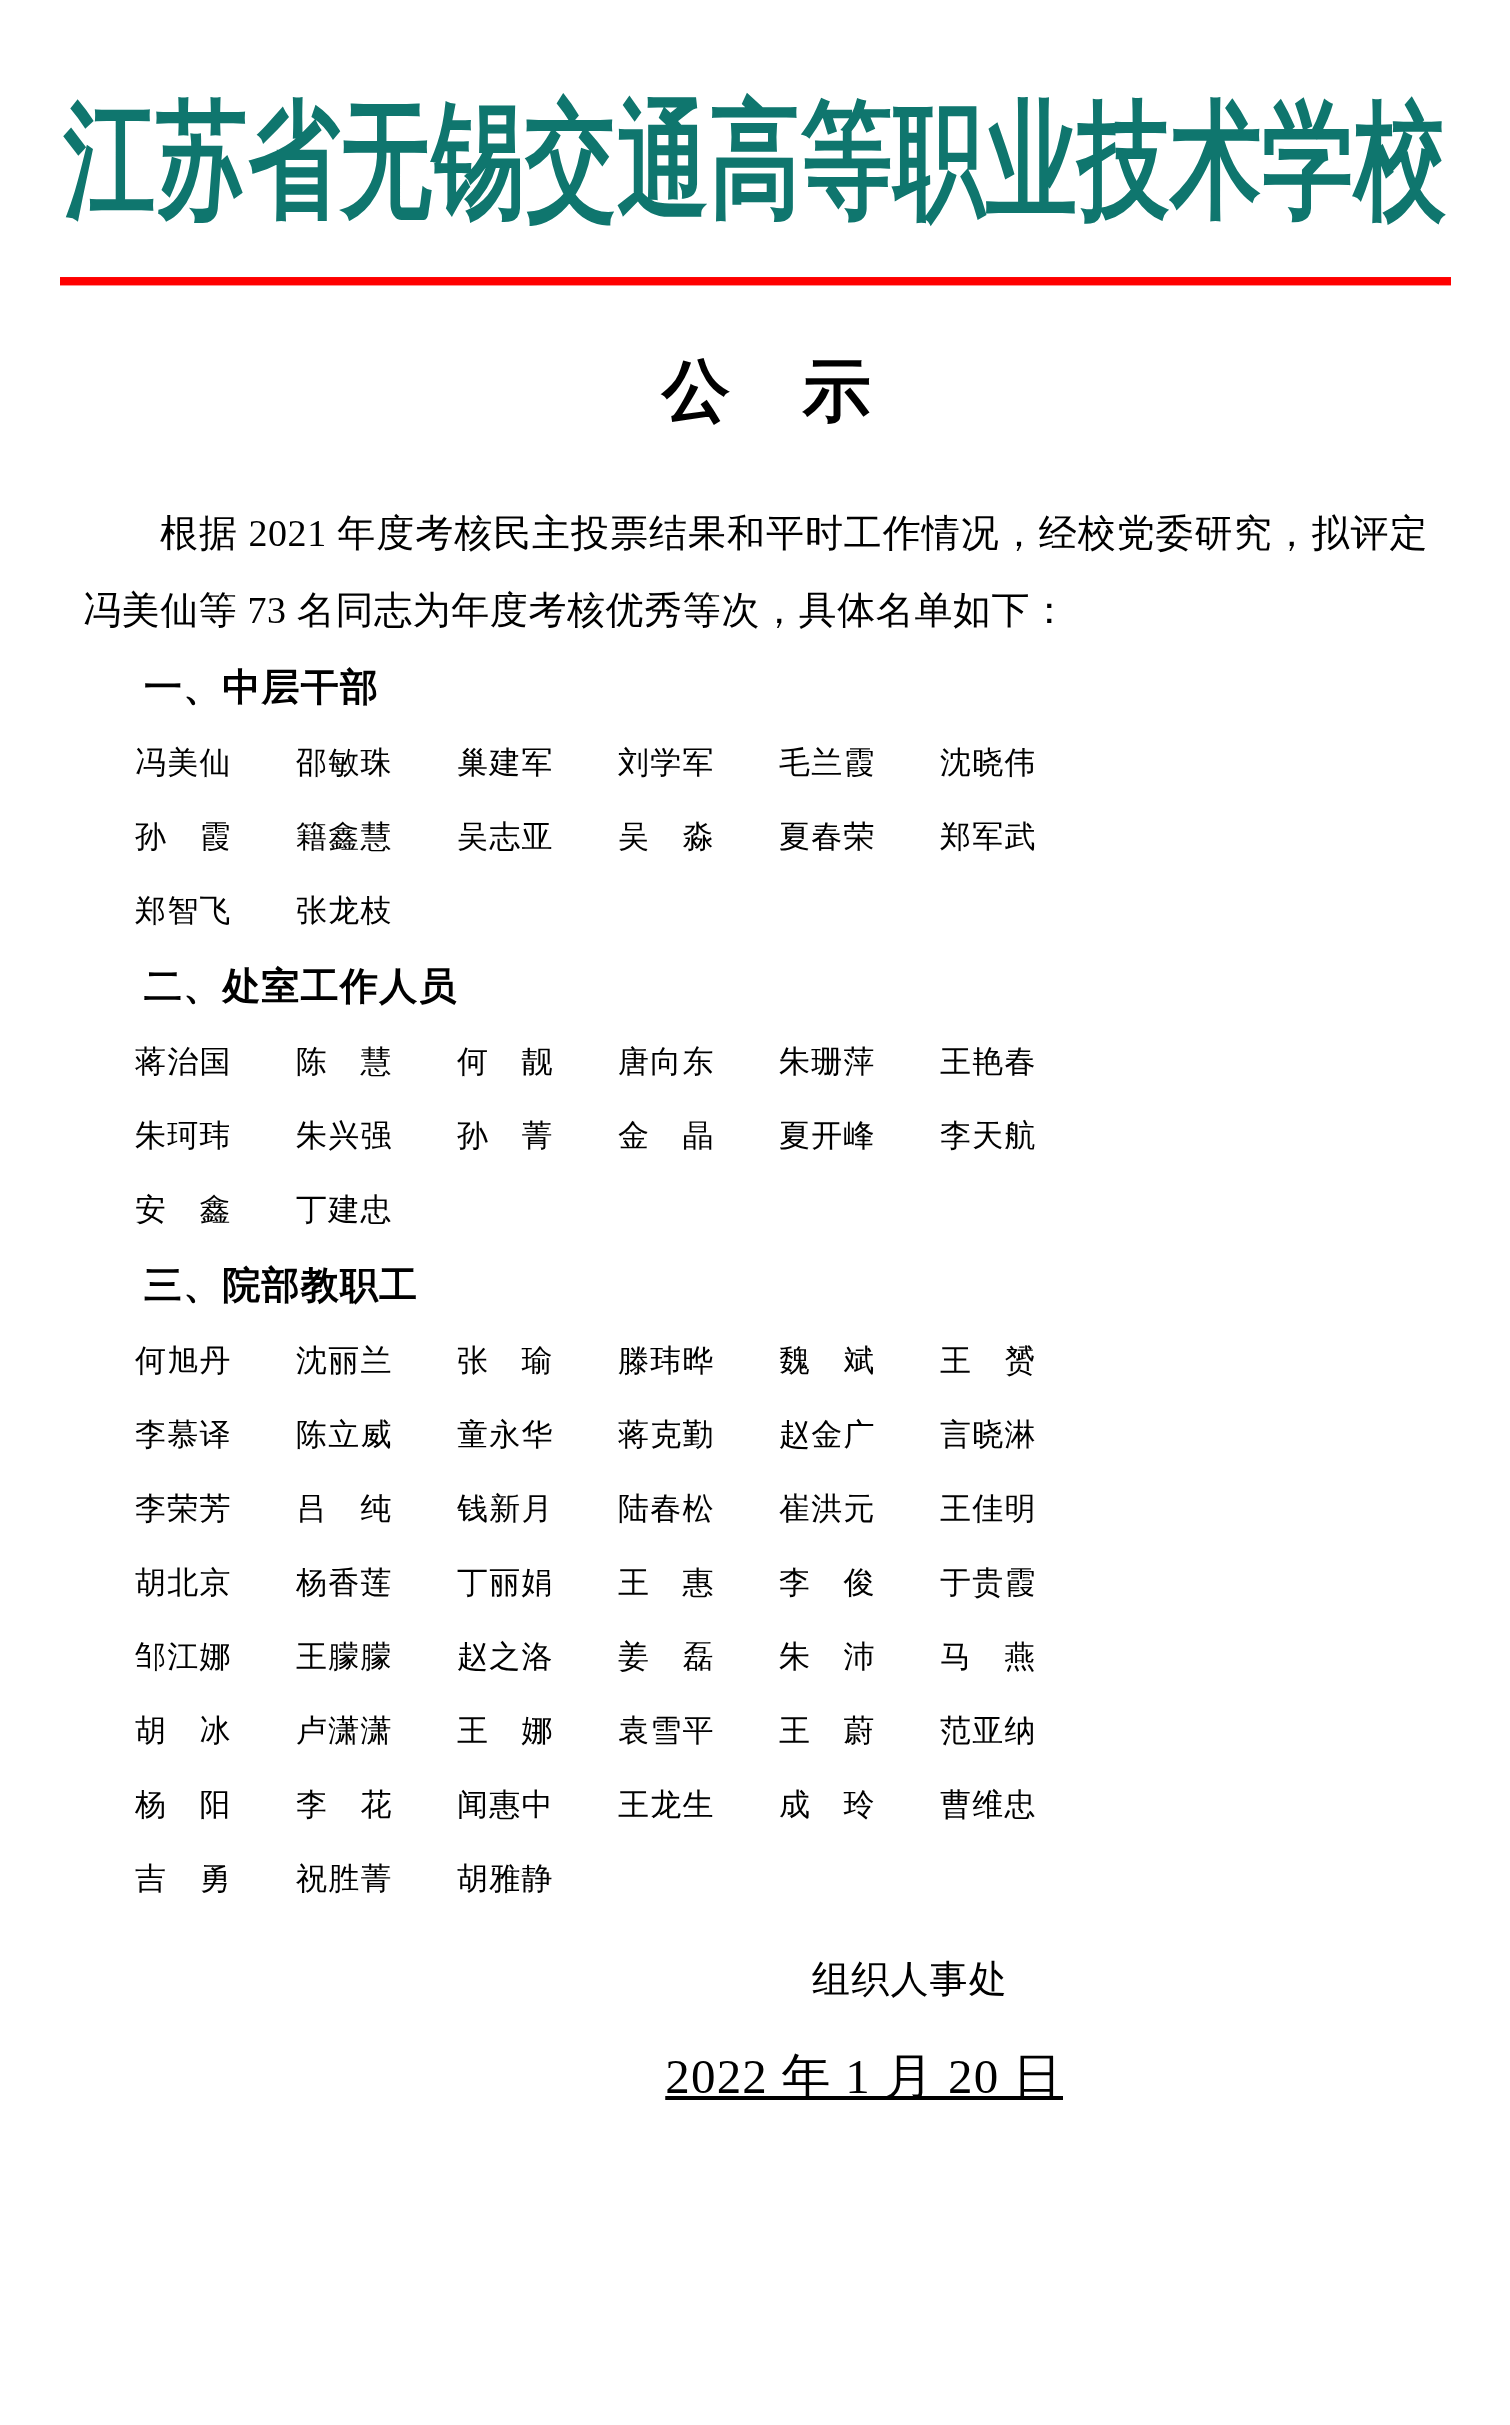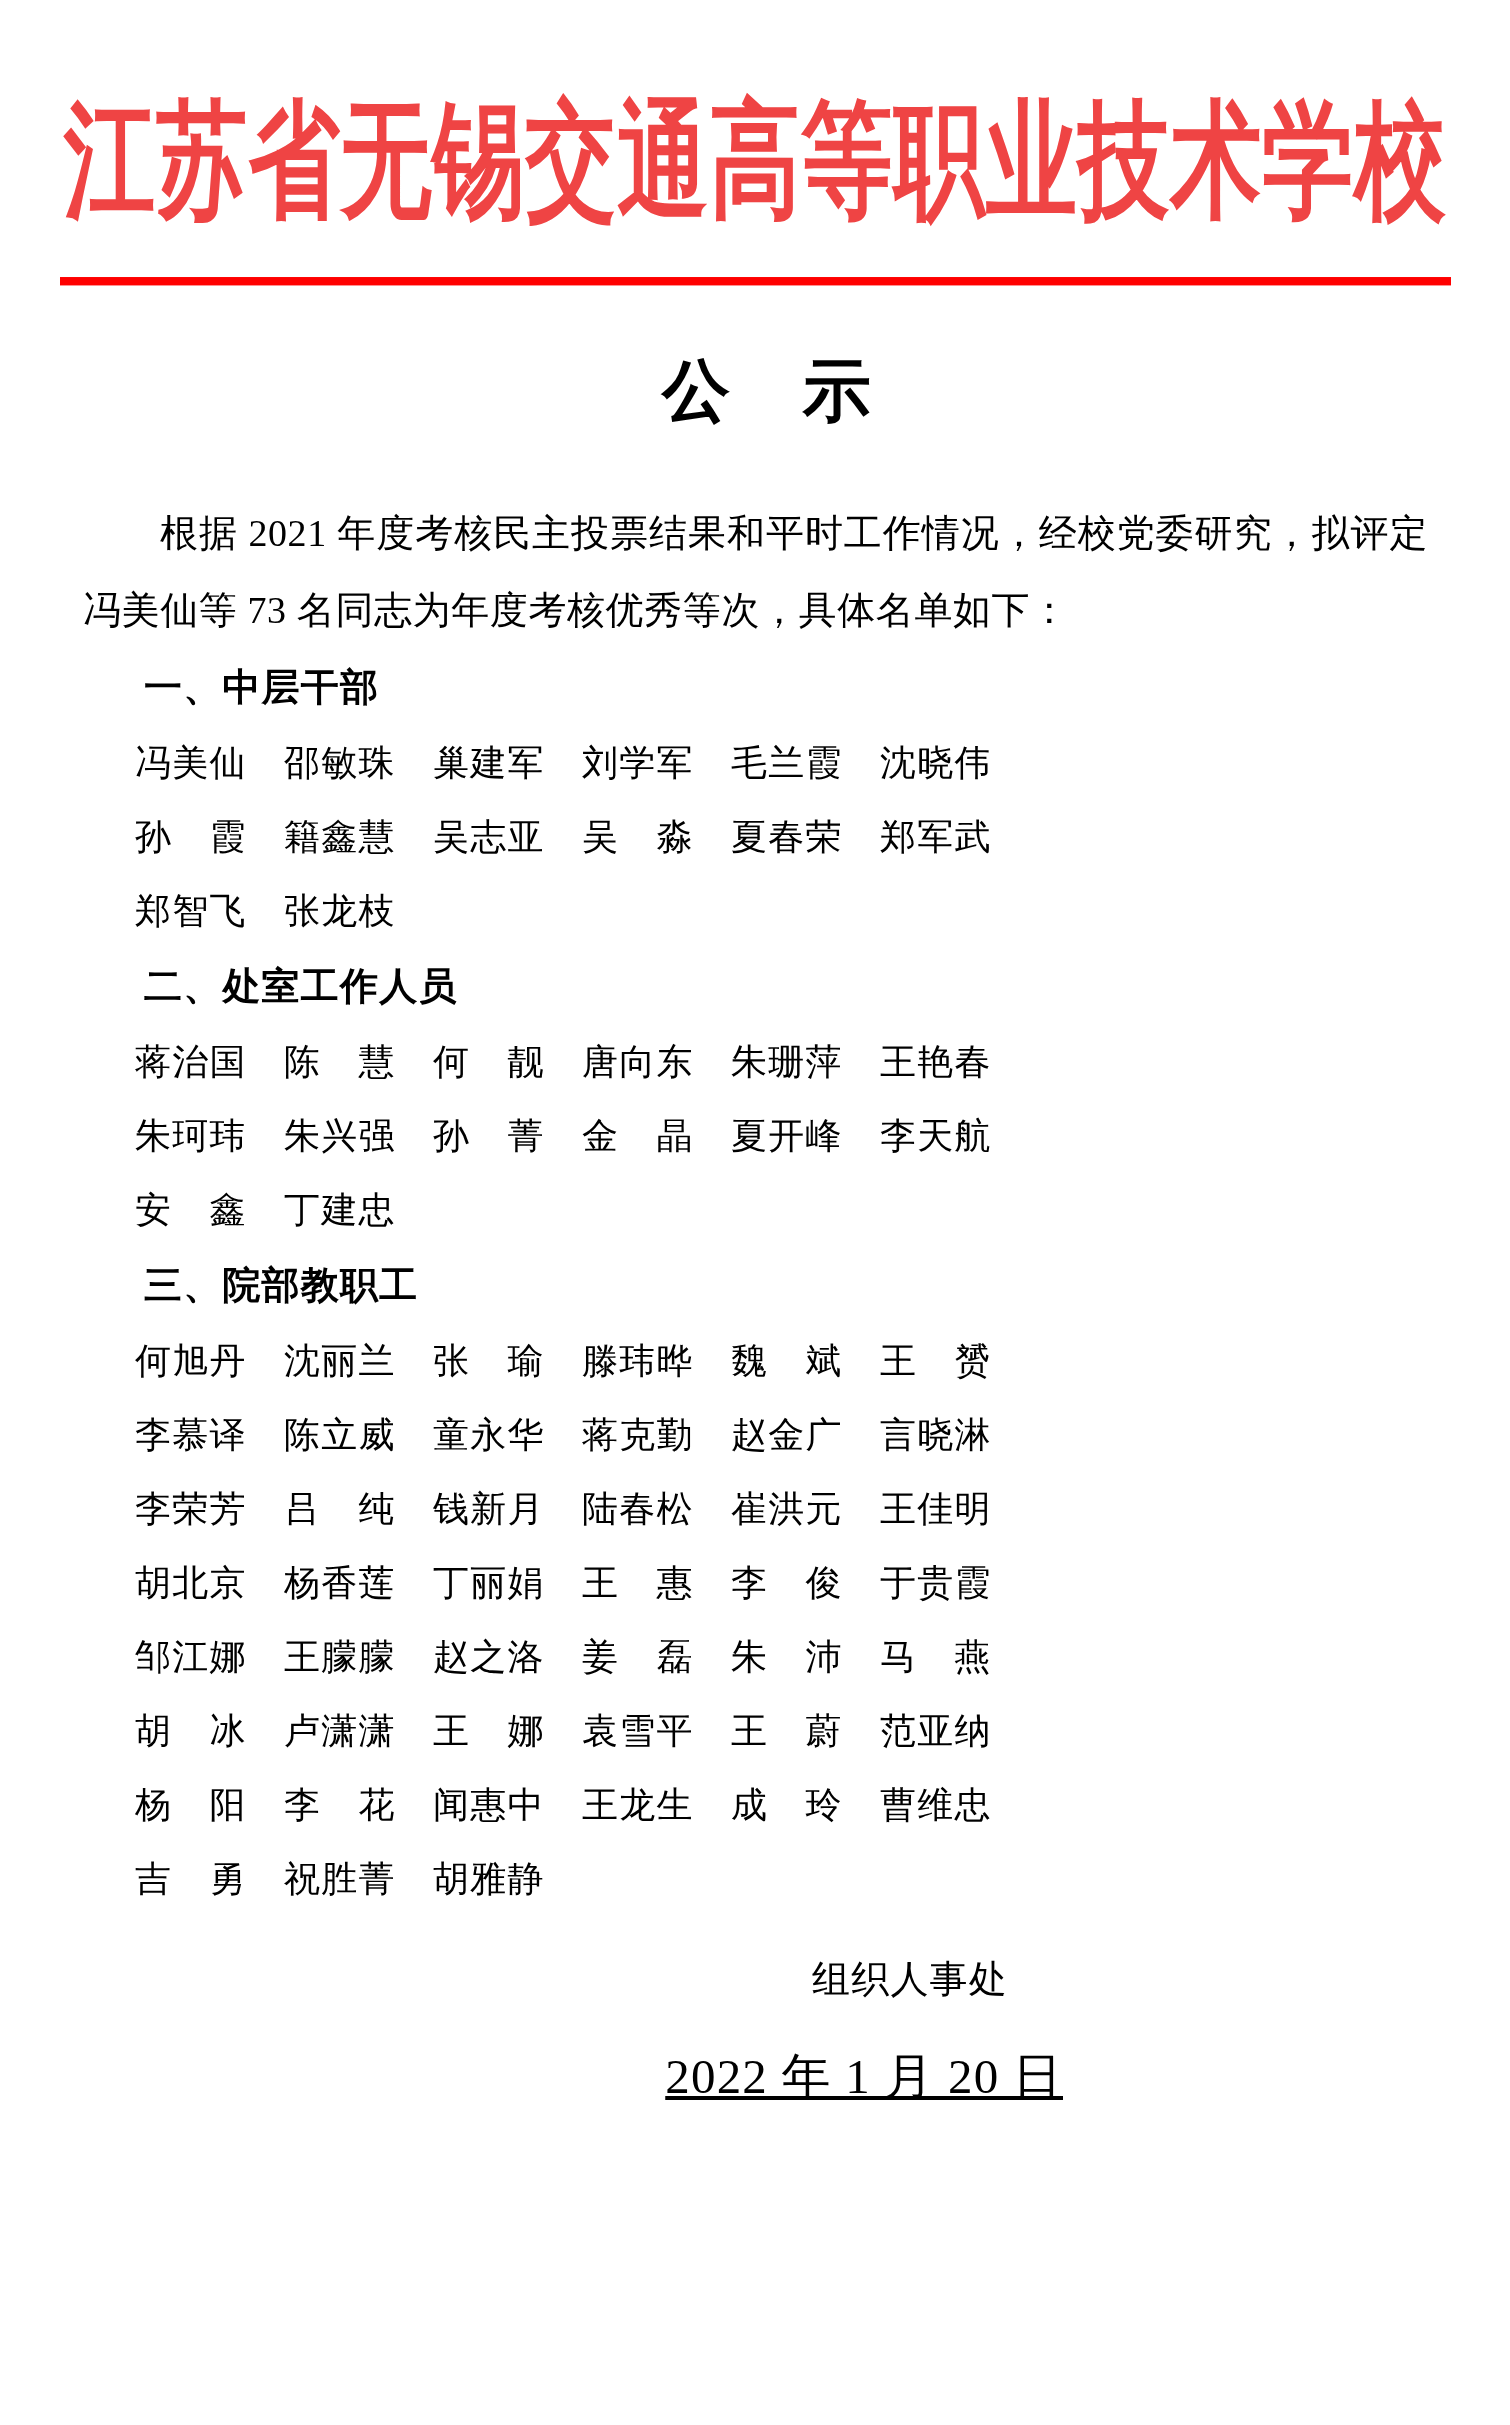--- a/index.html
+++ b/index.html
@@ -20,21 +20,21 @@
   .content {
     padding: 0 83px;
   }
   
   .school-title {
     margin: 0;
     padding-top: 107px;
     height: 167px;
     text-align: center;
     font-weight: bold;
-    color: #ef4444;
+    color: #0f766e;
     font-size: 91px;
     line-height: 152px;
     white-space: nowrap;
   }
   .school-title .stretch {
     display: inline-block;
     transform: scaleY(1.40);
     transform-origin: center 78%;
     border-bottom: 6.7px solid #ff0000;
     padding: 0 3.7px 6px 3.7px;
@@ -66,23 +66,23 @@
     font-weight: 700;
     font-size: 38px;
     line-height: 77px;
     padding-left: 61px;
     letter-spacing: 1.2px;
   }
   
   .names-grid {
     display: grid;
     grid-template-columns: repeat(6, 125px);
-    column-gap: 24px;
+    column-gap: 36px;
     padding-left: 52px;
-    font-size: 36px;
+    font-size: 31px;
     line-height: 74px;
     letter-spacing: 1.2px;
   }
   .name {
     white-space: pre;
     display: inline-block;
   }
   
   .sig-dept {
     margin-top: 24px;

